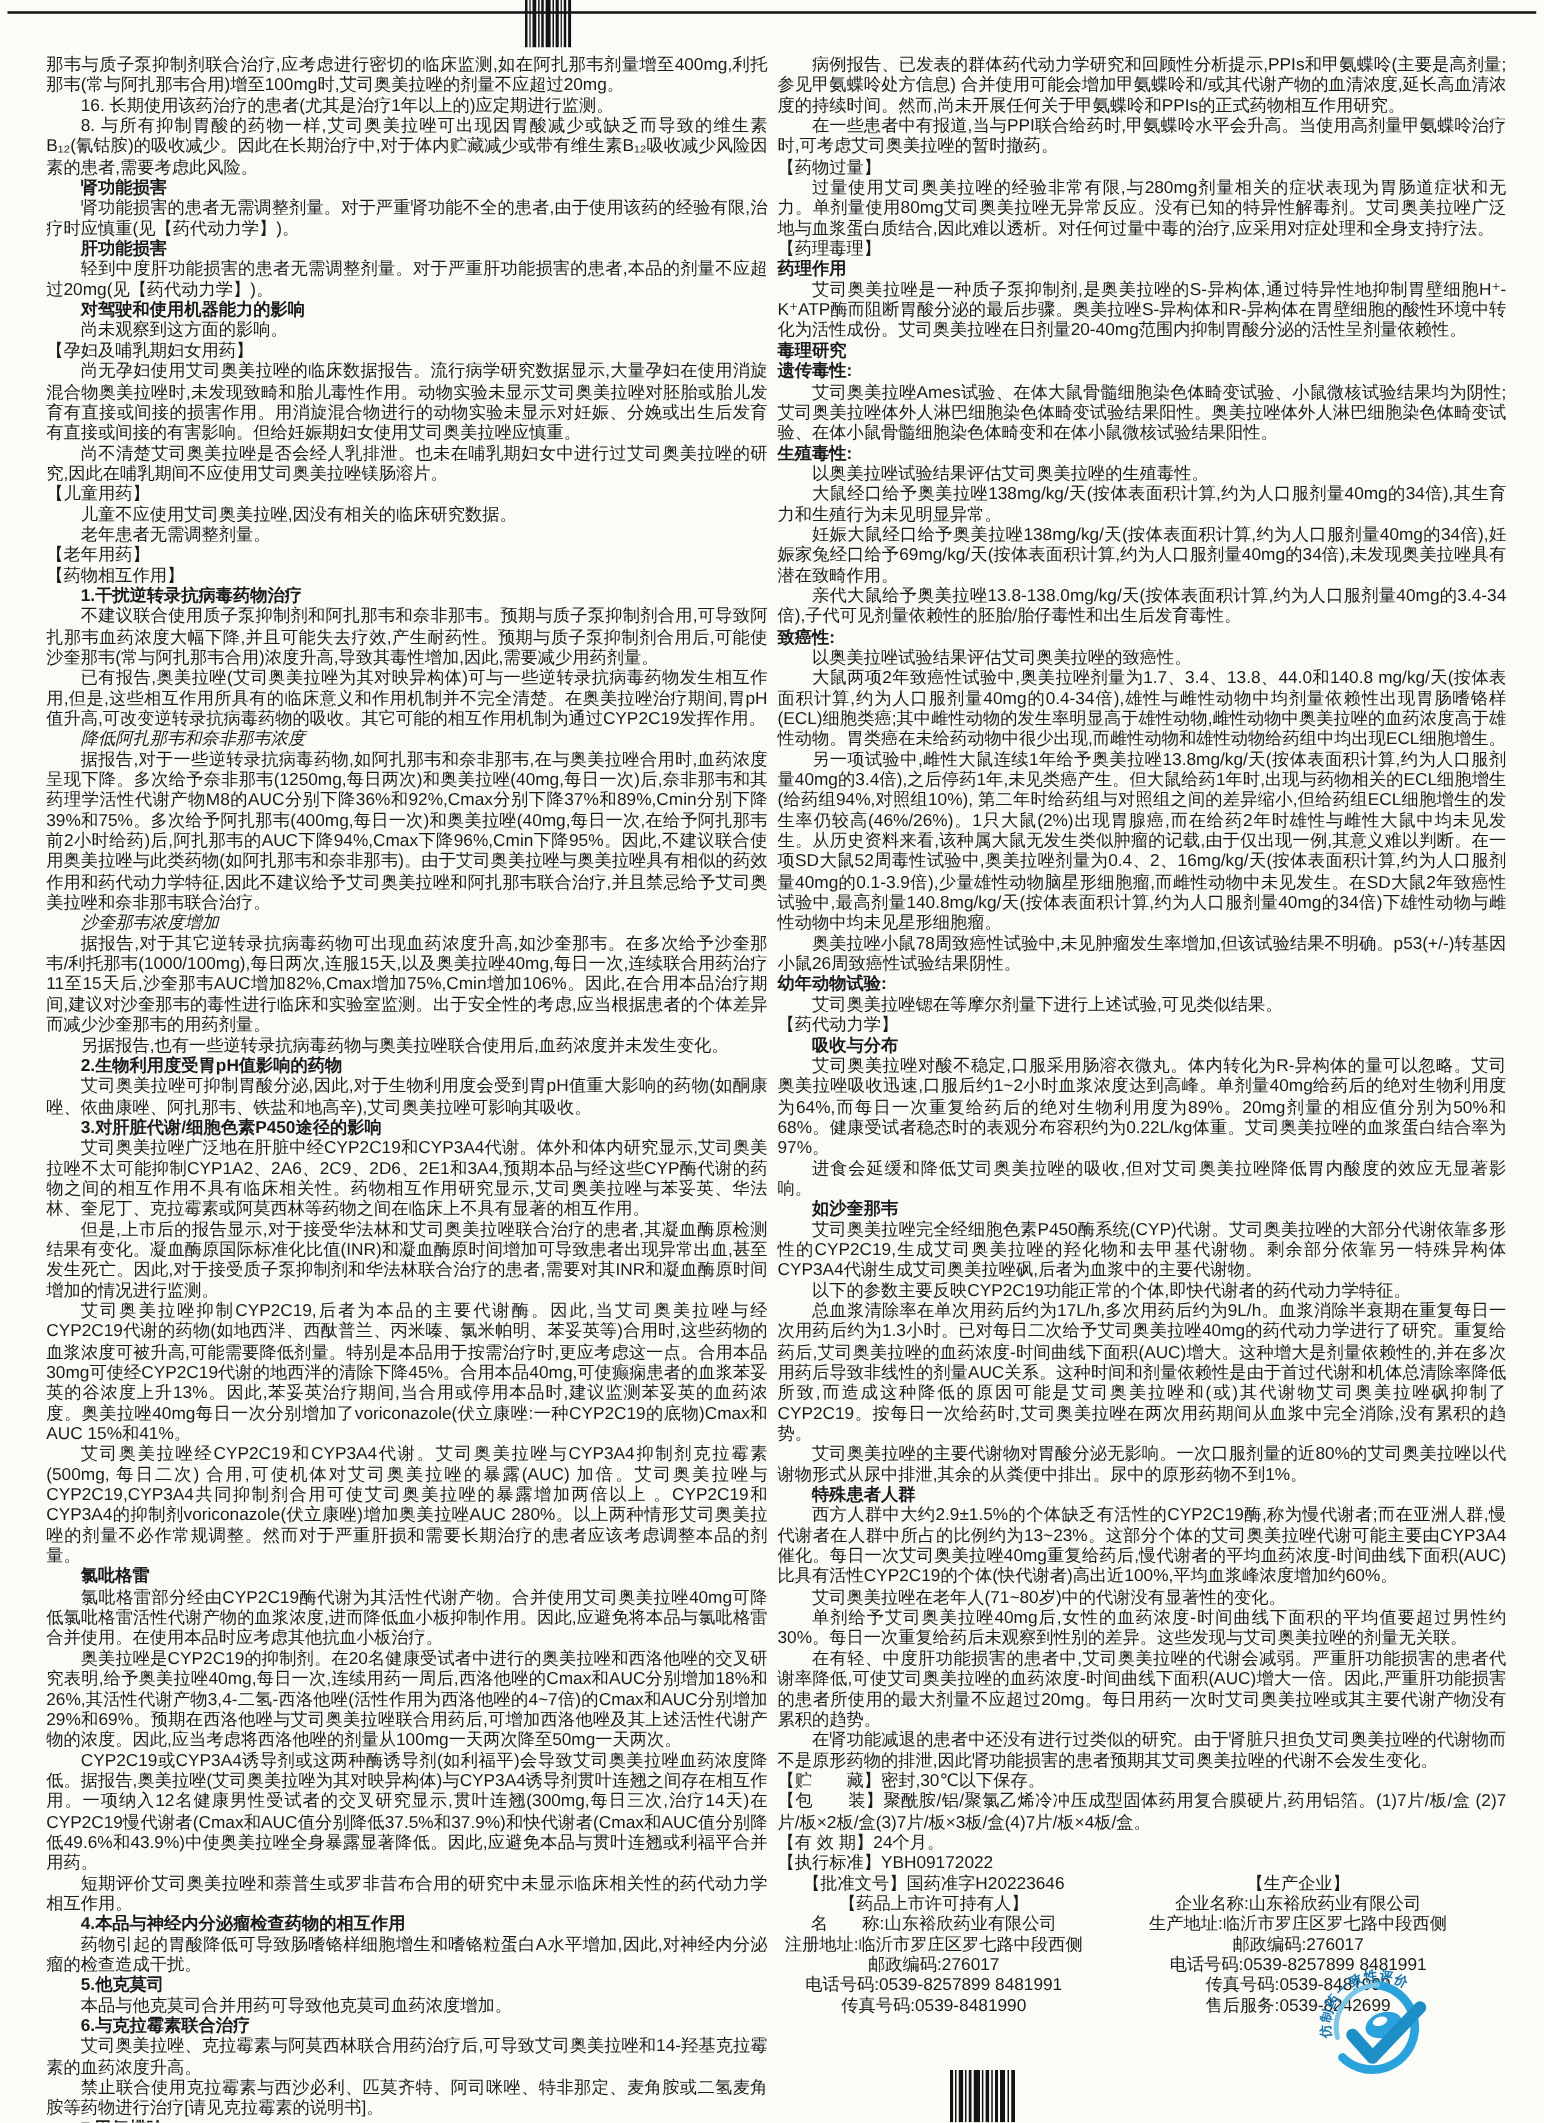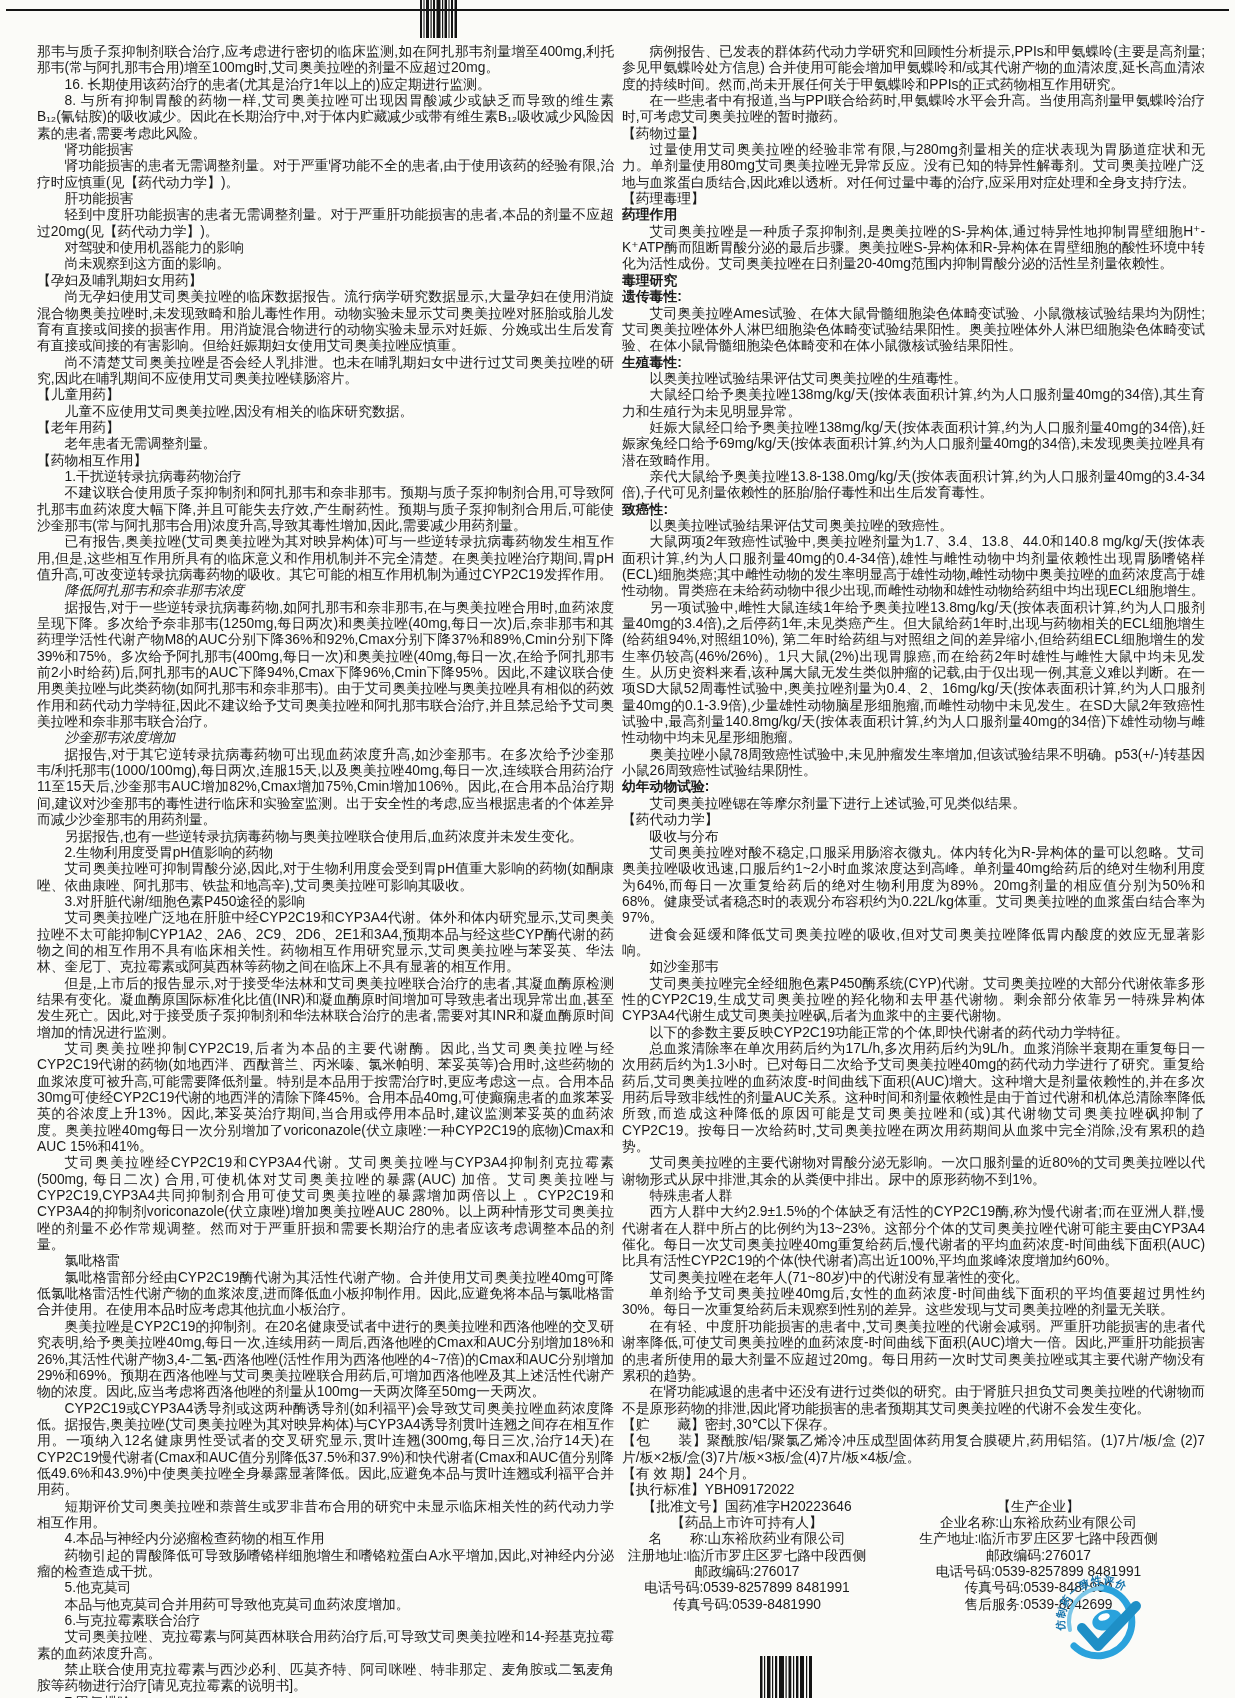--- a/index.html
+++ b/index.html
@@ -8,21 +8,21 @@
     background:#fbfbf8;color:#1b1b1b;
     font-family:"Liberation Sans","DejaVu Sans",sans-serif;
   }
   #top-border{position:absolute;left:6px;top:9px;width:1223px;height:2px;background:#141414;}
   .col{position:absolute;top:44px;font-size:13.8px;line-height:16.35px;}
   #col-left{left:37px;width:577px;}
   #col-right{left:622px;width:583px;}
   .col p{margin:0;text-align:justify;}
   .col p.body{text-indent:2em;}
   .col p.flush{text-indent:0;}
-  .col p.bold{text-indent:2em;font-weight:normal;}
+  .col p.bold{text-indent:2em;font-weight:bold;}
   .col p.boldflush{text-indent:0;font-weight:bold;}
   .col p.italic{text-indent:2em;font-style:italic;}
   .col p.bracket{text-indent:0;}
   .footer-row{display:flex;align-items:flex-start;}
   .footer-sub{white-space:nowrap;}
   .footer-sub div{margin:0;text-align:center;}
   #footer-left{width:250px;}
   #footer-right{flex:1;}
   .barcode{position:absolute;}
   #top-barcode{left:420px;top:0;width:37px;height:38px;}
@@ -58,22 +58,22 @@
     <p class="pr body">肾功能损害的患者无需调整剂量。对于严重肾功能不全的患者,由于使用该药的经验有限,治疗时应慎重(见【药代动力学】)。</p>
     <p class="pr bold">肝功能损害</p>
     <p class="pr body">轻到中度肝功能损害的患者无需调整剂量。对于严重肝功能损害的患者,本品的剂量不应超过20mg(见【药代动力学】)。</p>
     <p class="pr bold">对驾驶和使用机器能力的影响</p>
     <p class="pr body">尚未观察到这方面的影响。</p>
     <p class="pr bracket">【孕妇及哺乳期妇女用药】</p>
     <p class="pr body">尚无孕妇使用艾司奥美拉唑的临床数据报告。流行病学研究数据显示,大量孕妇在使用消旋混合物奥美拉唑时,未发现致畸和胎儿毒性作用。动物实验未显示艾司奥美拉唑对胚胎或胎儿发育有直接或间接的损害作用。用消旋混合物进行的动物实验未显示对妊娠、分娩或出生后发育有直接或间接的有害影响。但给妊娠期妇女使用艾司奥美拉唑应慎重。</p>
     <p class="pr body">尚不清楚艾司奥美拉唑是否会经人乳排泄。也未在哺乳期妇女中进行过艾司奥美拉唑的研究,因此在哺乳期间不应使用艾司奥美拉唑镁肠溶片。</p>
     <p class="pr bracket">【儿童用药】</p>
     <p class="pr body">儿童不应使用艾司奥美拉唑,因没有相关的临床研究数据。</p>
+    <p class="pr body">老年患者无需调整剂量。</p>
     <p class="pr bracket">【老年用药】</p>
-    <p class="pr body">老年患者无需调整剂量。</p>
     <p class="pr bracket">【药物相互作用】</p>
     <p class="pr bold">1.干扰逆转录抗病毒药物治疗</p>
     <p class="pr body">不建议联合使用质子泵抑制剂和阿扎那韦和奈非那韦。预期与质子泵抑制剂合用,可导致阿扎那韦血药浓度大幅下降,并且可能失去疗效,产生耐药性。预期与质子泵抑制剂合用后,可能使沙奎那韦(常与阿扎那韦合用)浓度升高,导致其毒性增加,因此,需要减少用药剂量。</p>
     <p class="pr body">已有报告,奥美拉唑(艾司奥美拉唑为其对映异构体)可与一些逆转录抗病毒药物发生相互作用,但是,这些相互作用所具有的临床意义和作用机制并不完全清楚。在奥美拉唑治疗期间,胃pH值升高,可改变逆转录抗病毒药物的吸收。其它可能的相互作用机制为通过CYP2C19发挥作用。</p>
     <p class="pr italic">降低阿扎那韦和奈非那韦浓度</p>
     <p class="pr body">据报告,对于一些逆转录抗病毒药物,如阿扎那韦和奈非那韦,在与奥美拉唑合用时,血药浓度呈现下降。多次给予奈非那韦(1250mg,每日两次)和奥美拉唑(40mg,每日一次)后,奈非那韦和其药理学活性代谢产物M8的AUC分别下降36%和92%,Cmax分别下降37%和89%,Cmin分别下降39%和75%。多次给予阿扎那韦(400mg,每日一次)和奥美拉唑(40mg,每日一次,在给予阿扎那韦前2小时给药)后,阿扎那韦的AUC下降94%,Cmax下降96%,Cmin下降95%。因此,不建议联合使用奥美拉唑与此类药物(如阿扎那韦和奈非那韦)。由于艾司奥美拉唑与奥美拉唑具有相似的药效作用和药代动力学特征,因此不建议给予艾司奥美拉唑和阿扎那韦联合治疗,并且禁忌给予艾司奥美拉唑和奈非那韦联合治疗。</p>
     <p class="pr italic">沙奎那韦浓度增加</p>
     <p class="pr body">据报告,对于其它逆转录抗病毒药物可出现血药浓度升高,如沙奎那韦。在多次给予沙奎那韦/利托那韦(1000/100mg),每日两次,连服15天,以及奥美拉唑40mg,每日一次,连续联合用药治疗11至15天后,沙奎那韦AUC增加82%,Cmax增加75%,Cmin增加106%。因此,在合用本品治疗期间,建议对沙奎那韦的毒性进行临床和实验室监测。出于安全性的考虑,应当根据患者的个体差异而减少沙奎那韦的用药剂量。</p>
     <p class="pr body">另据报告,也有一些逆转录抗病毒药物与奥美拉唑联合使用后,血药浓度并未发生变化。</p>
     <p class="pr bold">2.生物利用度受胃pH值影响的药物</p>

